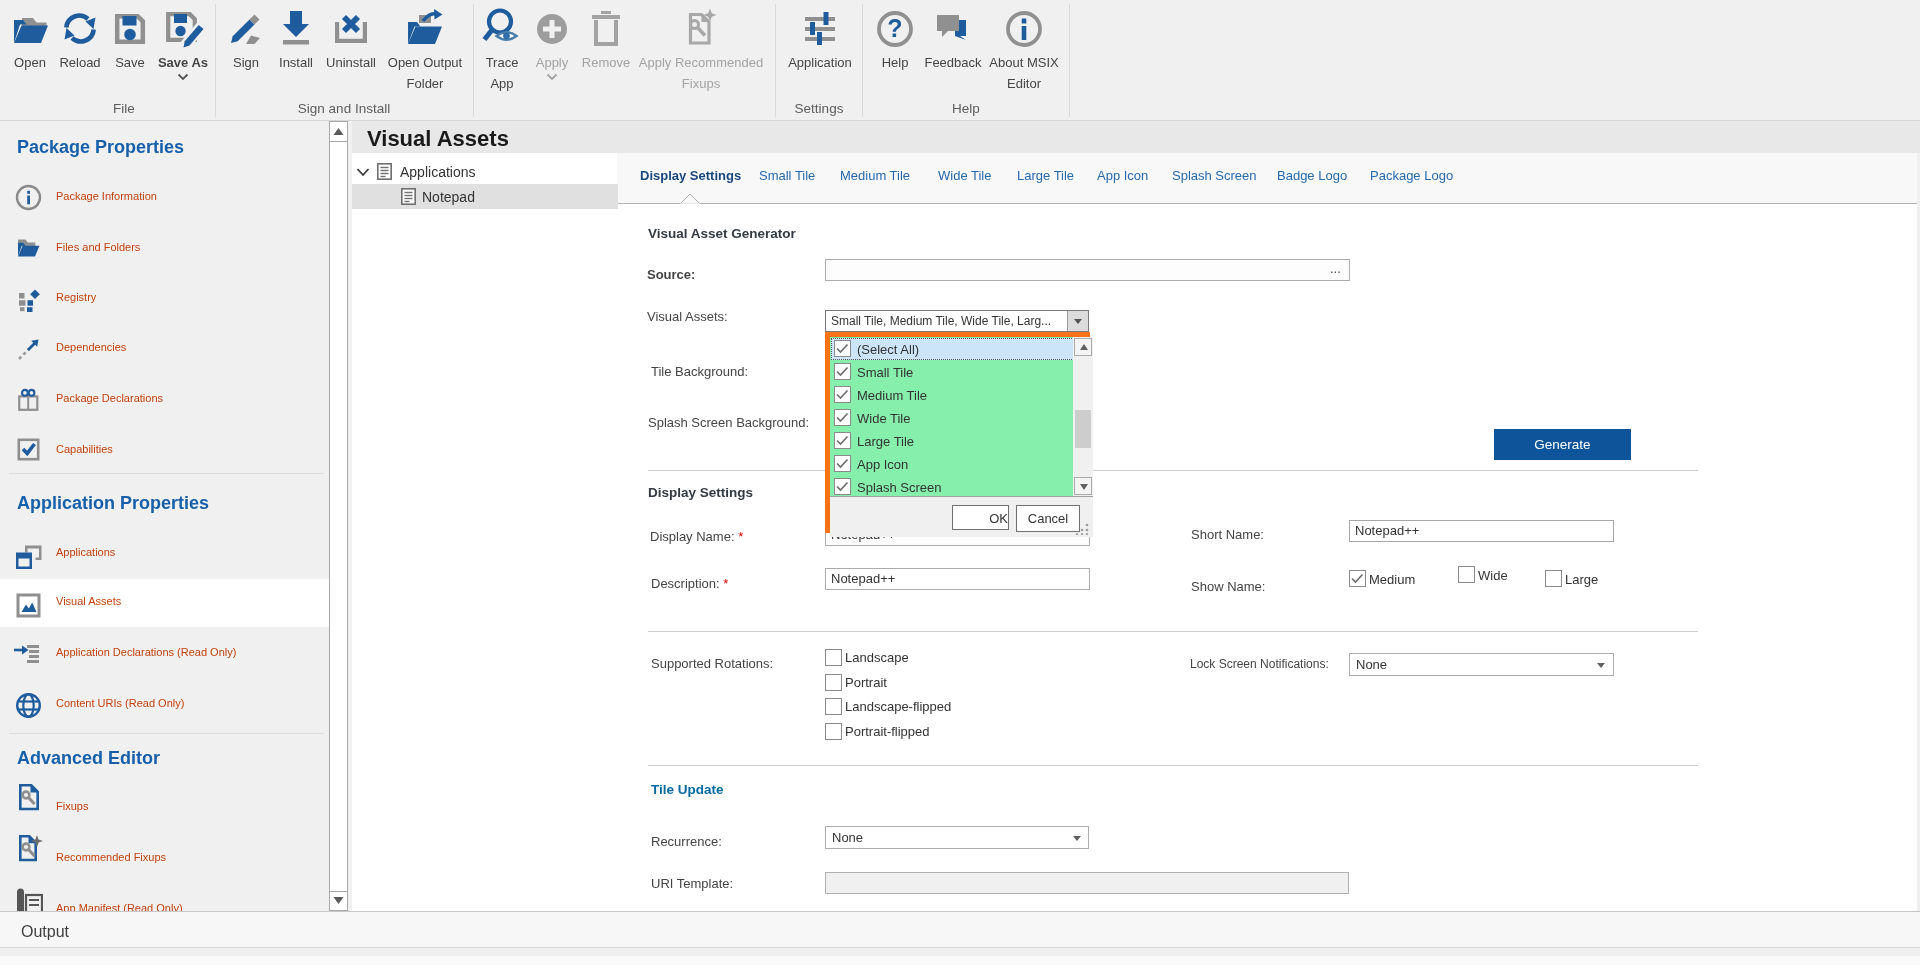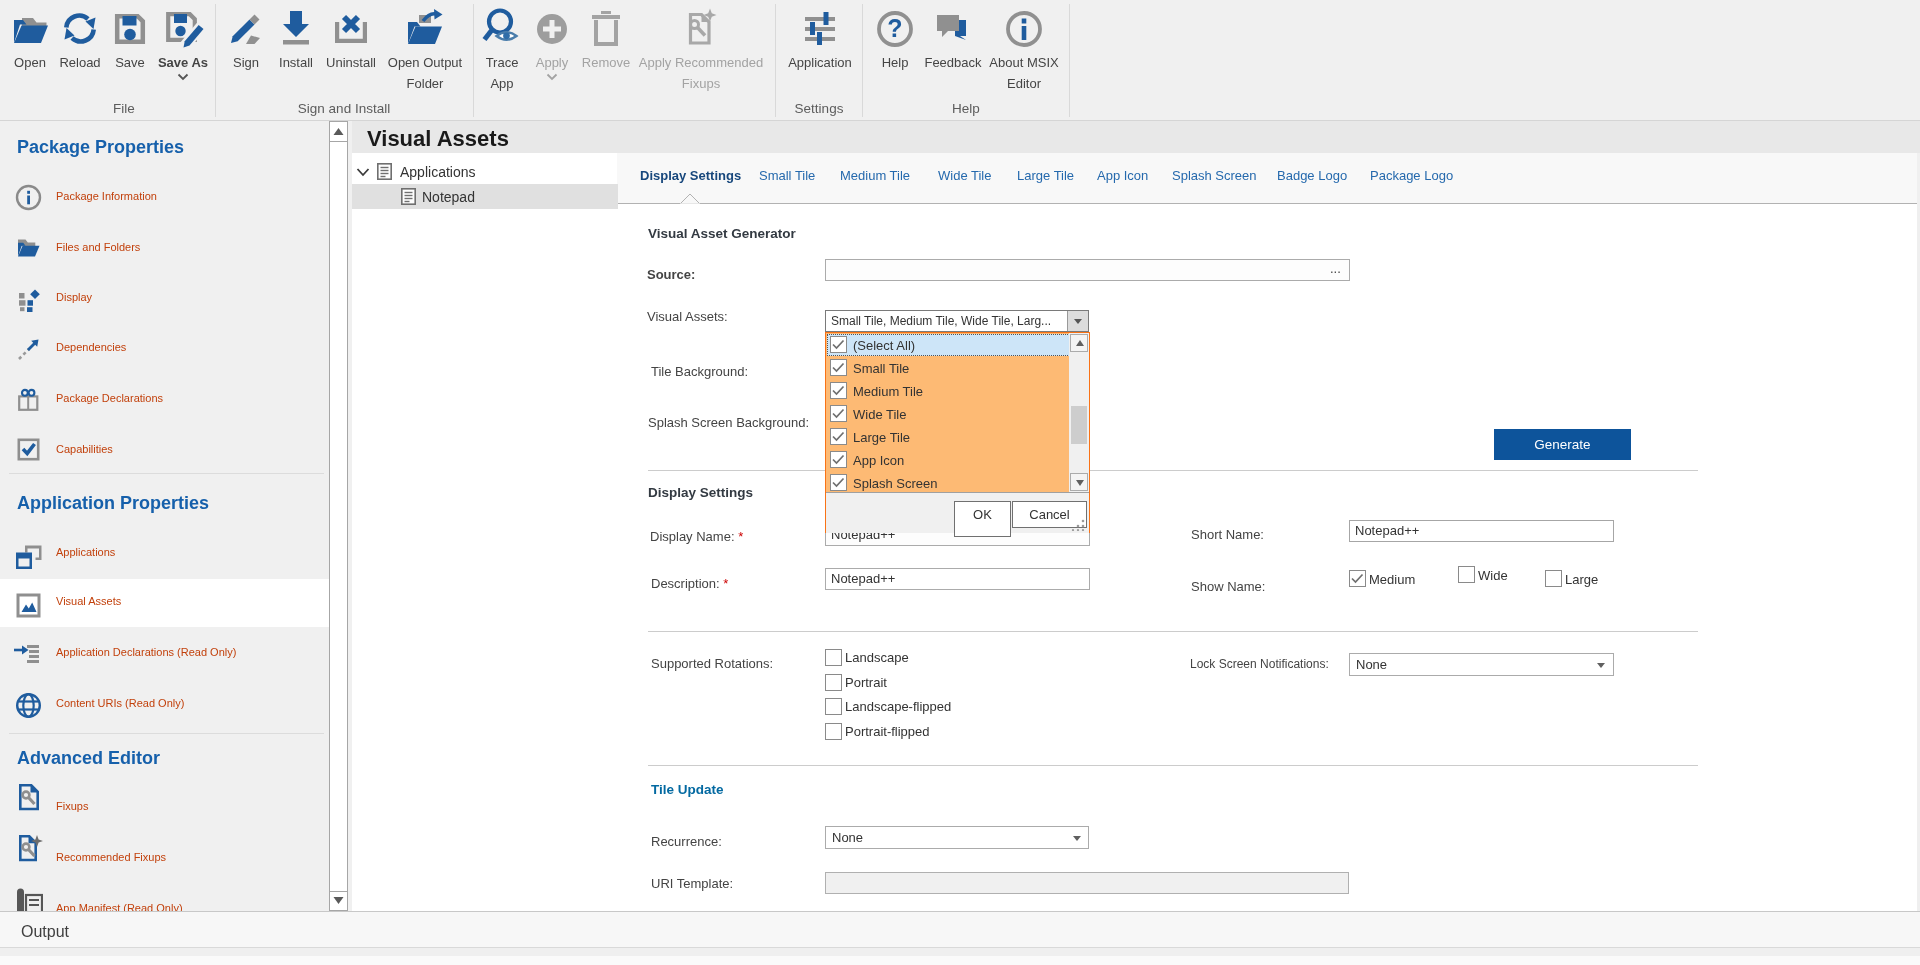--- a/index.html
+++ b/index.html
@@ -148,21 +148,21 @@
 </svg>
 <div class="ab" id="sidebar" style="left:0;top:121px;width:330px;height:790px;background:#f0f0f0;overflow:hidden;">
 <div class="ab" style="left:0;top:458px;width:330px;height:48px;background:#fff;"></div>
 <div class="sbh" style="top:16px;">Package Properties</div>
 <div class="sbh" style="top:372px;">Application Properties</div>
 <div class="sbh" style="top:627px;">Advanced Editor</div>
 <div class="sep" style="left:9px;top:352px;width:315px;background:#dcdcdc;"></div>
 <div class="sep" style="left:9px;top:612px;width:315px;background:#dcdcdc;"></div>
 <div class="sbi" style="top:69px;">Package Information</div>
 <div class="sbi" style="top:120px;">Files and Folders</div>
-<div class="sbi" style="top:170px;">Display</div>
+<div class="sbi" style="top:170px;">Registry</div>
 <div class="sbi" style="top:220px;">Dependencies</div>
 <div class="sbi" style="top:271px;">Package Declarations</div>
 <div class="sbi" style="top:322px;">Capabilities</div>
 <div class="sbi" style="top:425px;">Applications</div>
 <div class="sbi" style="top:474px;">Visual Assets</div>
 <div class="sbi" style="top:525px;">Application Declarations (Read Only)</div>
 <div class="sbi" style="top:576px;">Content URIs (Read Only)</div>
 <div class="sbi" style="top:679px;">Fixups</div>
 <div class="sbi" style="top:730px;">Recommended Fixups</div>
 <div class="sbi" style="top:781px;">App Manifest (Read Only)</div>
@@ -343,21 +343,21 @@
 <div class="ab" style="left:651px;top:782px;font-size:13.5px;font-weight:bold;color:#0369a1;">Tile Update</div>
 <div class="lbl" style="left:651px;top:834px;">Recurrence:</div>
 <div class="in" style="left:825px;top:826px;width:264px;height:23px;background:#fff;"></div>
 <div class="intext" style="left:832px;top:830px;">None</div>
 <svg class="ab" style="left:1073px;top:836px;" width="8" height="5" viewBox="0 0 8 5">
       <polygon fill="#606060" points="0,0 8,0 4,5"></polygon>
     </svg>
 <div class="lbl" style="left:651px;top:876px;">URI Template:</div>
 <div class="in" style="left:825px;top:872px;width:524px;height:22px;background:#f0f0f0;border-color:#b0b0b0;"></div>
 <div class="ab" style="left:1917px;top:204px;width:3px;height:707px;background:#efefef;"></div>
-<div class="ab" id="popup" style="left:825px;top:332px;width:265px;height:201px;background:#fdba74;border:1px solid #f97316;box-sizing:border-box;">
+<div class="ab" id="popup" style="left:825px;top:332px;width:265px;height:201px;background:#86efac;border:5px solid #f97316;box-sizing:border-box;">
 <div class="ab" style="left:1px;top:1px;width:243px;height:22px;background:#cde5f8;outline:1px dotted #555;outline-offset:-1px;"></div>
 <div class="ab" style="left:4px;top:3px;width:17px;height:17px;background:#fff;border:1px solid #8a8a8a;box-sizing:border-box;"></div>
 <svg class="ab" style="left:6px;top:6px;" width="13" height="11" viewBox="0 0 13 11">
         <path fill="none" stroke="#6f6f6f" stroke-width="1.7" d="M1 5.5 L4.5 9 L11.5 1.5"></path>
       </svg>
 <div class="intext" style="left:27px;top:5px;">(Select All)</div>
 <div class="ab" style="left:4px;top:26px;width:17px;height:17px;background:#fff;border:1px solid #8a8a8a;box-sizing:border-box;"></div>
 <svg class="ab" style="left:6px;top:29px;" width="13" height="11" viewBox="0 0 13 11">
         <path fill="none" stroke="#6f6f6f" stroke-width="1.7" d="M1 5.5 L4.5 9 L11.5 1.5"></path>
       </svg>
@@ -391,22 +391,22 @@
 <div class="ab" style="left:244px;top:1px;width:18px;height:18px;background:#f4f4f4;border:1px solid #ababab;box-sizing:border-box;"></div>
 <svg class="ab" style="left:250px;top:7px;" width="8" height="6" viewBox="0 0 8 6">
         <polygon fill="#606060" points="4,0 8,6 0,6"></polygon>
       </svg>
 <div class="ab" style="left:245px;top:73px;width:16px;height:38px;background:#cdcdcd;"></div>
 <div class="ab" style="left:244px;top:140px;width:18px;height:18px;background:#f4f4f4;border:1px solid #ababab;box-sizing:border-box;"></div>
 <svg class="ab" style="left:250px;top:147px;" width="8" height="6" viewBox="0 0 8 6">
         <polygon fill="#606060" points="4,6 8,0 0,0"></polygon>
       </svg>
 <div class="ab" style="left:0;top:159px;width:263px;height:40px;background:#f0f0f0;border-top:1px solid #a0a0a0;"></div>
-<div class="okbtn" style="left:128px;top:168px;width:57px;height:36px;">OK</div>
-<div class="okbtn" style="left:186px;top:168px;width:75px;height:27px;">Cancel</div>
+<div class="okbtn" style="left:122px;top:168px;width:57px;height:25px;text-align:right;">OK</div>
+<div class="okbtn" style="left:186px;top:168px;width:64px;height:27px;">Cancel</div>
 <svg class="ab" style="left:244px;top:185px;" width="16" height="13" viewBox="0 0 16 13">
 <circle fill="#9a9a9a" cx="13" cy="3" r="1.3"></circle>
         <circle fill="#9a9a9a" cx="8" cy="8" r="1.3"></circle>
         <circle fill="#9a9a9a" cx="13" cy="8" r="1.3"></circle>
         <circle fill="#9a9a9a" cx="3" cy="12" r="1.1"></circle>
         <circle fill="#9a9a9a" cx="8" cy="12" r="1.1"></circle>
         <circle fill="#9a9a9a" cx="13" cy="12" r="1.1"></circle>
 </svg>
 </div>
 <div class="ab" style="left:0;top:911px;width:1920px;height:36px;background:#f7f7f7;border-top:1px solid #c8c8c8;box-sizing:border-box;"></div>

